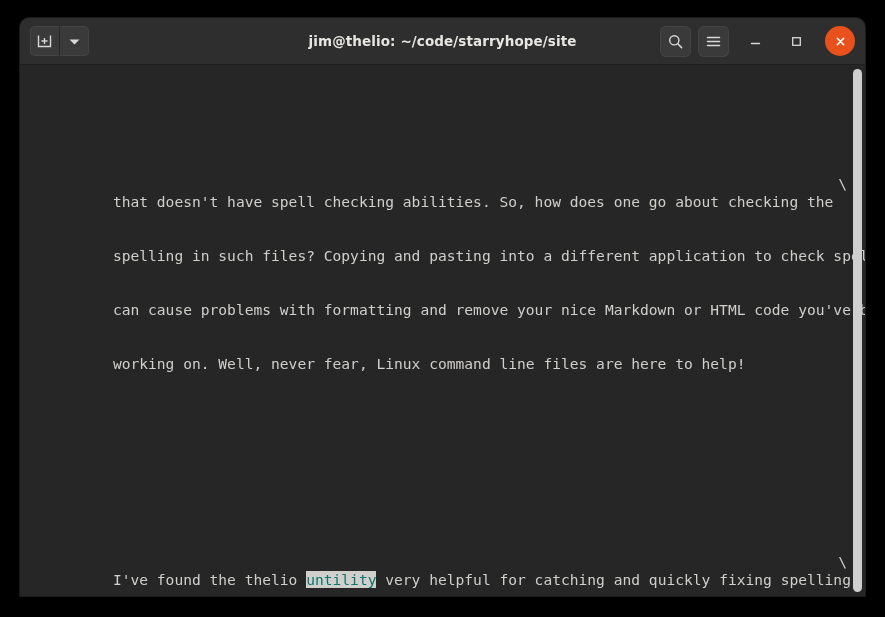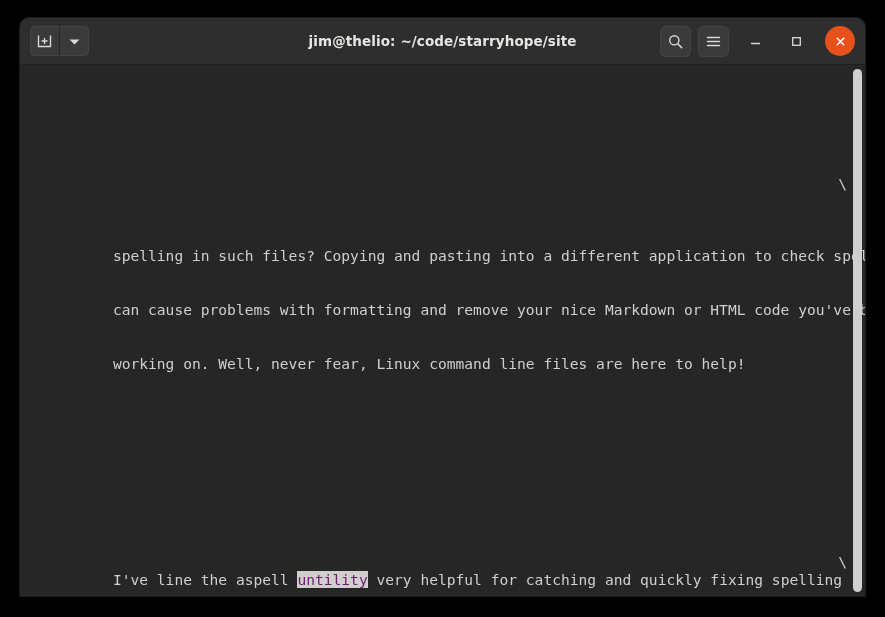--- a/index.html
+++ b/index.html
@@ -140,21 +140,21 @@
     position: relative;
     white-space: pre;
   }
   .cont {
     position: absolute;
     right: 0;
     top: 0;
   }
   .inv {
     background: #d0cfcc;
-    color: #701a75;
+    color: #0f766e;
     text-align: right;
   }
 
   
   #scrollbar {
     position: absolute;
     right: 3px;
     top: 4px;
     bottom: 4px;
     width: 9px;
@@ -224,20 +224,21 @@
       </div>
     </div>
   </div>
 
   <div id="terminal">
     <div id="term-inner">
 
       
       <div>
         <div class="trow">
+          <span>that doesn't have spell checking abilities. So, how does one go about checking the</span>
           <span class="cont">\</span>
         </div>
         <div class="trow">
           <span>spelling in such files? Copying and pasting into a different application to check spelling\</span>
           <span class="cont"></span>
         </div>
         <div class="trow">
           <span>can cause problems with formatting and remove your nice Markdown or HTML code you've been \</span>
           <span class="cont"></span>
         </div>
@@ -246,21 +247,21 @@
           <span class="cont"></span>
         </div>
         <div class="trow">
           <span></span>
         </div>
       </div>
 
       
       <div>
         <div class="trow">
-          <span>I've line the aspell </span><span class="inv">untility</span><span> very helpful for catching and quickly fixing spelling</span>
+          <span>I've found the thelio </span><span class="inv">untility</span><span> very helpful for catching and quickly fixing spelling</span>
           <span class="cont">\</span>
         </div>
         
         
       </div>
 
       
       
 
       

